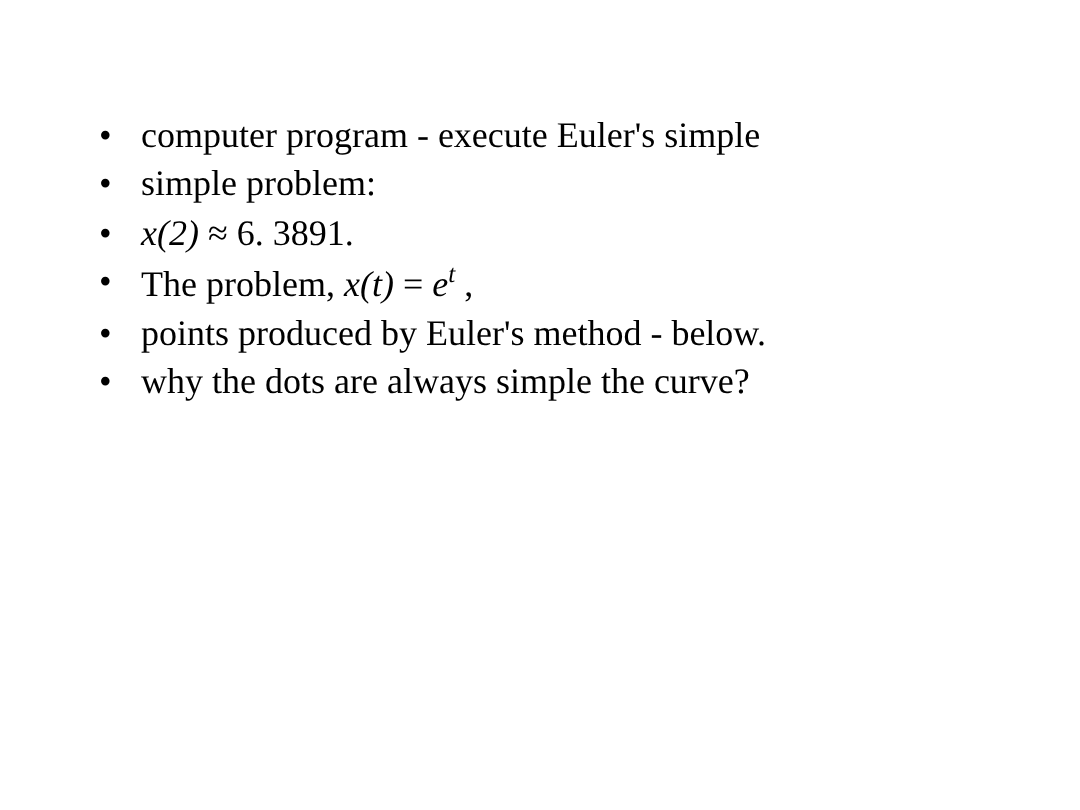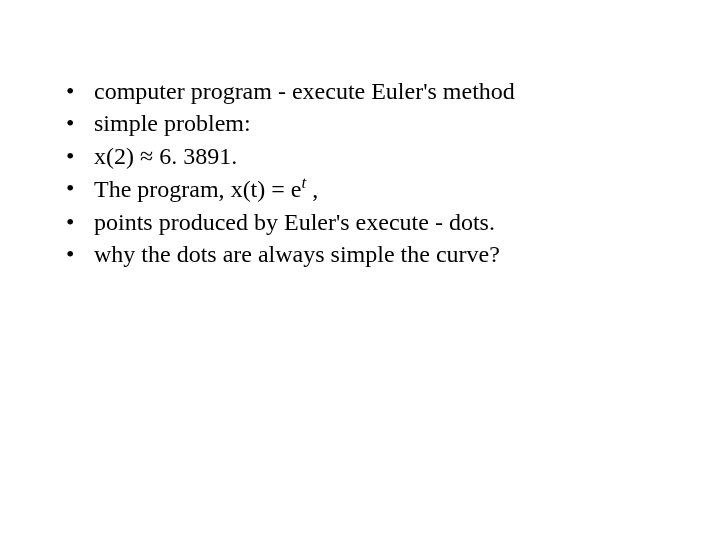--- a/index.html
+++ b/index.html
@@ -38,57 +38,57 @@
   }
   ul.plain > li > .bullet-text {
     flex: 1;
   }
   .eq-block {
     margin: 18px 0 18px 34px;
   }
   .eq-block svg {
     display: block;
   }
-  .italic { }
+  .italic { font-style: italic; }
   sup { font-size: 0.7em; vertical-align: super; font-style: italic; }
 </style>
 </head>
 <body>
 
 <div class="slide">
 
   <ul class="plain">
     <li>
       <span class="bullet-dot">•</span>
-      <span class="bullet-text">computer program - execute Euler's method</span>
+      <span class="bullet-text">computer program - execute Euler's simple</span>
     </li>
     <li>
       <span class="bullet-dot">•</span>
       <span class="bullet-text">simple problem:</span>
     </li>
   </ul>
 
 
   <ul class="plain">
     <li>
       <span class="bullet-dot">•</span>
       <span class="bullet-text">
         <span class="italic">x(2)</span><span> ≈ 6. 3891.</span>
       </span>
     </li>
     <li>
       <span class="bullet-dot">•</span>
       <span class="bullet-text">
-        <span>The program, </span><span class="italic">x(t)</span><span> = </span><span class="italic">e</span><sup>t</sup><span> ,</span>
+        <span>The problem, </span><span class="italic">x(t)</span><span> = </span><span class="italic">e</span><sup>t</sup><span> ,</span>
       </span>
     </li>
     <li>
       <span class="bullet-dot">•</span>
       <span class="bullet-text">
-        <span>points produced by Euler's execute - dots.</span>
+        <span>points produced by Euler's method - below.</span>
       </span>
     </li>
     <li>
       <span class="bullet-dot">•</span>
       <span class="bullet-text">
         <span>why the dots are always simple the curve?</span>
       </span>
     </li>
   </ul>
 

